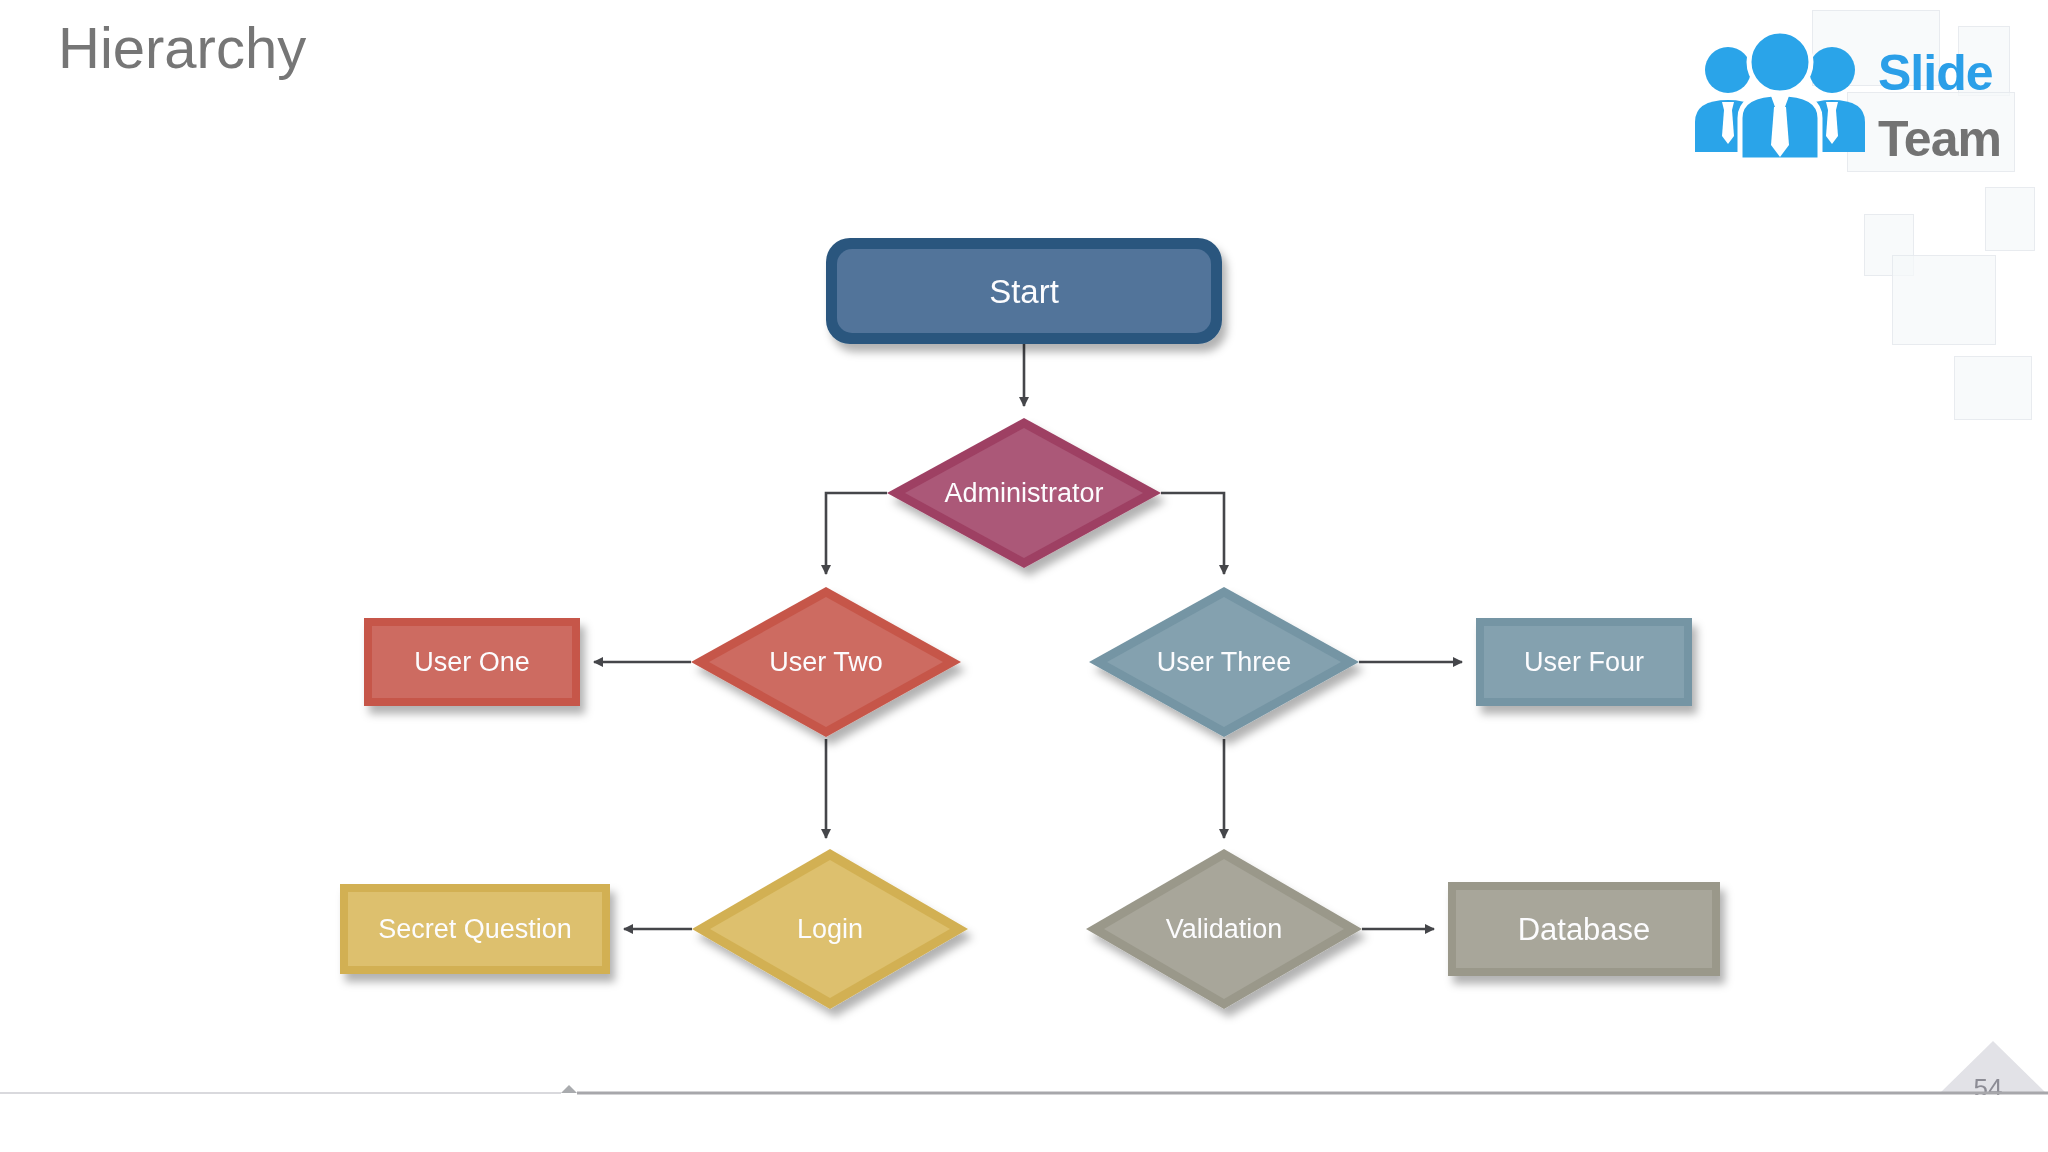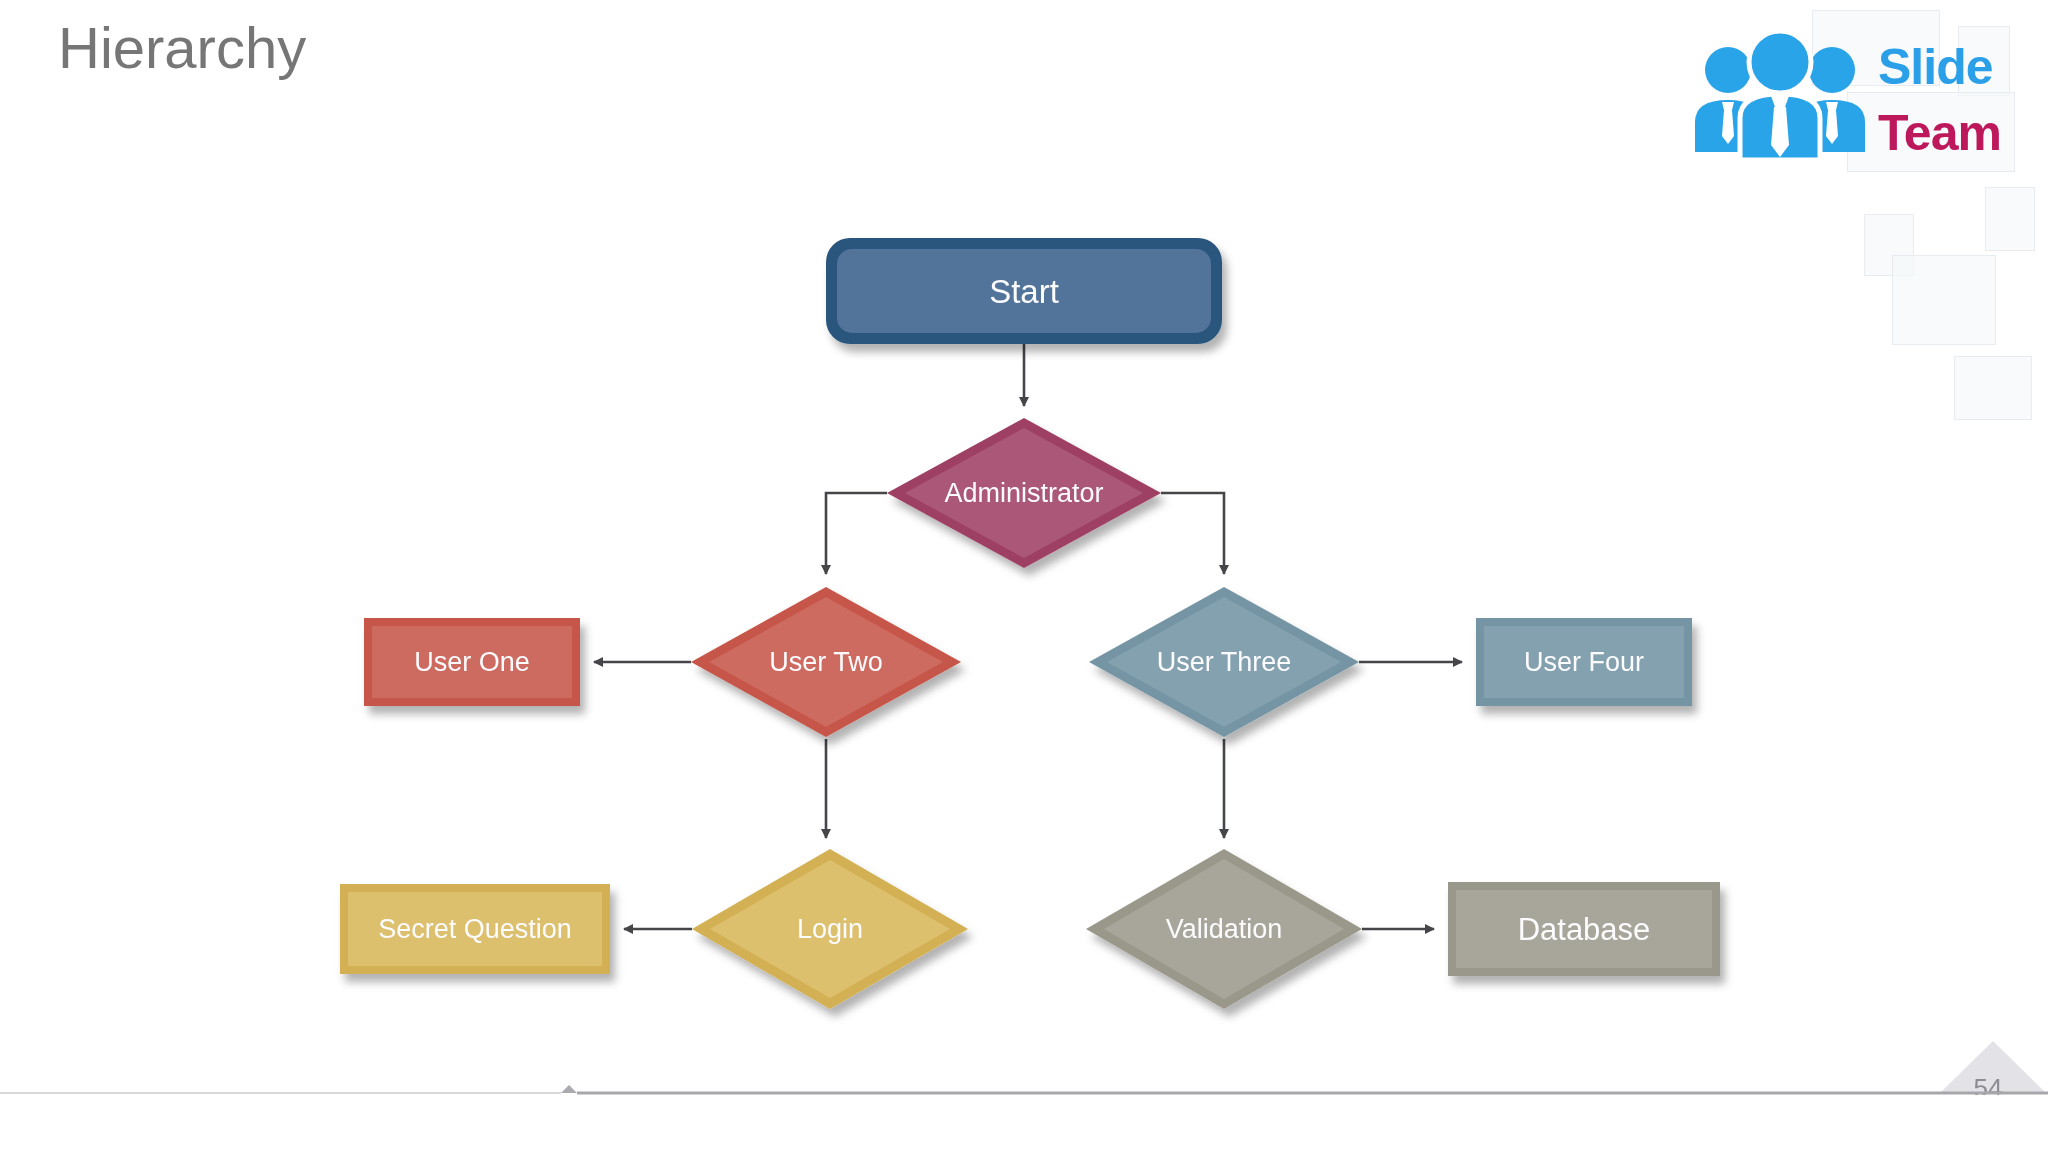--- a/index.html
+++ b/index.html
@@ -8,24 +8,24 @@
     overflow:hidden;font-family:"Liberation Sans",sans-serif;border-radius:32px;
   }
   
   .header{position:absolute;left:58px;top:14px;}
   .title{font-size:58px;color:#767676;letter-spacing:0;}
   .subtitle{margin-top:14px;font-size:20px;color:#a6a6a6;}
   
   .deco{position:absolute;background:rgba(246,248,250,0.75);border:1px solid rgba(228,231,236,0.8);}
   
   .logo{position:absolute;left:1688px;top:26px;display:flex;align-items:flex-start;}
-  .logo-text{display:flex;flex-direction:column;margin-left:10px;margin-top:8px;}
+  .logo-text{display:flex;flex-direction:column;margin-left:10px;margin-top:14px;}
   .logo-text span{font-size:50px;font-weight:bold;line-height:66px;letter-spacing:-1px;}
   .logo-slide{color:#2b9fe8;}
-  .logo-team{color:#be185d;}
+  .logo-team{color:#737373;}
   
   .chart{position:absolute;left:0;top:0;}
   .node-label{fill:#fcfcfe;}
   .fs-start{font-size:33px;}
   .fs-node{font-size:27px;}
   .fs-db{font-size:31px;}
   .edge{fill:none;stroke-width:2.6px;}
   .page-num{font-size:26px;fill:#8c8c95;}
 </style>
 </head>

